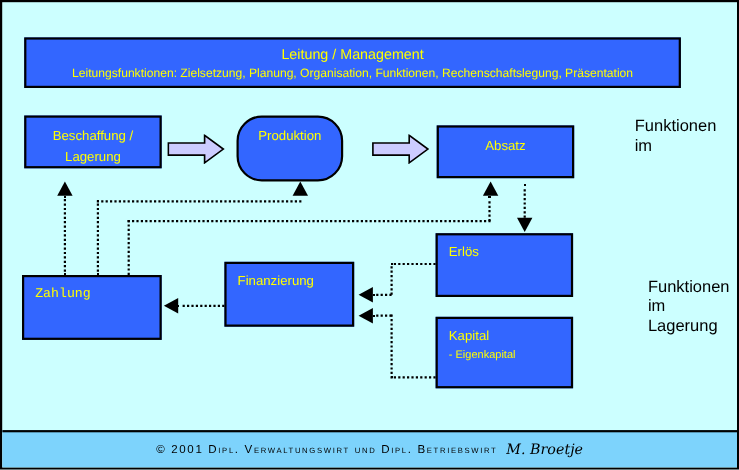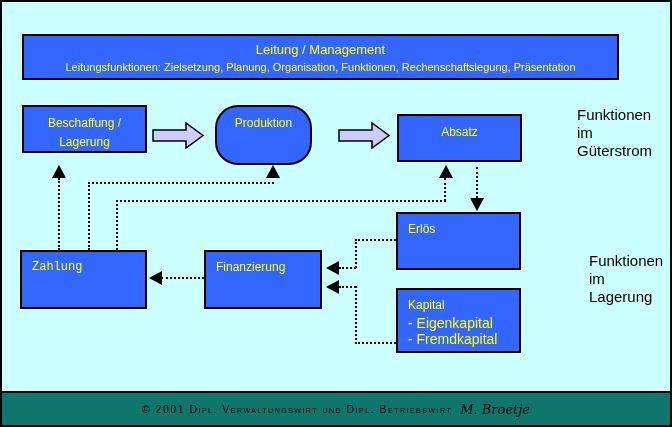--- a/index.html
+++ b/index.html
@@ -12,32 +12,32 @@
   .box {
     position:absolute; box-sizing:border-box;
     background:#3366ff; border:2px solid #000;
     color:#ffff00; font-size:12px; line-height:19px;
   }
   .box.centered { text-align:center; padding-top:7px; }
   .box.topleft  { text-align:left; padding:6px 0 0 10px; }
   .mgmt { text-align:center; padding-top:5px; }
   .mgmt .title { font-size:13px; line-height:18px; }
   .mgmt .subtitle { font-size:11px; line-height:17px; }
-  .kapital-item { font-size:14px; line-height:16px; }
+  .kapital-item { font-size:10px; line-height:16px; }
   .side-label { position:absolute; color:#000; font-size:15px; line-height:18px;margin-left:10px; }
   .hline { position:absolute; border-top:2px dotted #000; height:0; }
   .vline { position:absolute; border-left:2px dotted #000; width:0; }
   .arr { position:absolute; width:0; height:0; }
   .arr.up    { border-left:7px solid transparent; border-right:7px solid transparent; border-bottom:13px solid #000; }
   .arr.down  { border-left:7px solid transparent; border-right:7px solid transparent; border-top:13px solid #000; }
   .arr.left  { border-top:7px solid transparent; border-bottom:7px solid transparent; border-right:13px solid #000; }
   .flow-arrow { position:absolute; width:53px; height:27px; }
   #footer {
     position:absolute; left:0; right:0; bottom:0; height:34px;
-    box-sizing:border-box; background:#0f766e; border-top:2px solid #000;
+    box-sizing:border-box; background:#7dd3fc; border-top:2px solid #000;
     display:flex; align-items:center; justify-content:center; gap:8px;
   }
   #footer .copyright {
     font-size:10.5px; color:#000; font-variant:small-caps;
     letter-spacing:1.5px;
   }
   #footer .signature {
     font-family:"DejaVu Serif", serif; font-style:italic;
     font-size:13px; color:#000;text-align:center;
   }
@@ -68,38 +68,36 @@
   <svg class="flow-arrow" style="left:336px; top:120px;" viewBox="0 0 53 27">
     <polygon points="1,8 34,8 34,1 51,13.5 34,26 34,19 1,19" fill="#ccccff" stroke="#000" stroke-width="1.5"></polygon>
   </svg>
 
   <div class="box centered" style="left:395px; top:112px; width:125px; height:48px;">
     <div>Absatz</div>
   </div>
 
   <div class="side-label" style="left:565px; top:104px;">
     <div>Funktionen im</div>
-    <div>Güterstrom</div>
   </div>
 
   <div class="box topleft" style="left:394px; top:210px; width:125px; height:58px;">
     <div>Erlös</div>
   </div>
 
   <div class="box topleft" style="left:394px; top:286px; width:125px; height:65px;">
     <div>Kapital</div>
     <div class="kapital-item">- Eigenkapital</div>
-    <div class="kapital-item">- Fremdkapital</div>
   </div>
 
   <div class="box topleft" style="left:18px; top:248px; width:127px; height:59px;font-family:Liberation Mono, monospace;">
     <div>Zahlung</div>
   </div>
 
-  <div class="box topleft" style="left:202px; top:248px; width:118px; height:59px;">
+  <div class="box topleft" style="left:202px; top:236px; width:118px; height:59px;">
     <div>Finanzierung</div>
   </div>
 
   <div class="side-label" style="left:577px; top:250px;">
     <div>Funktionen im</div>
     <div>Lagerung</div>
   </div>
 
   <div class="arr up" style="left:50px; top:163px;"></div>
   <div class="vline" style="left:56px; top:176px; height:72px;"></div>

